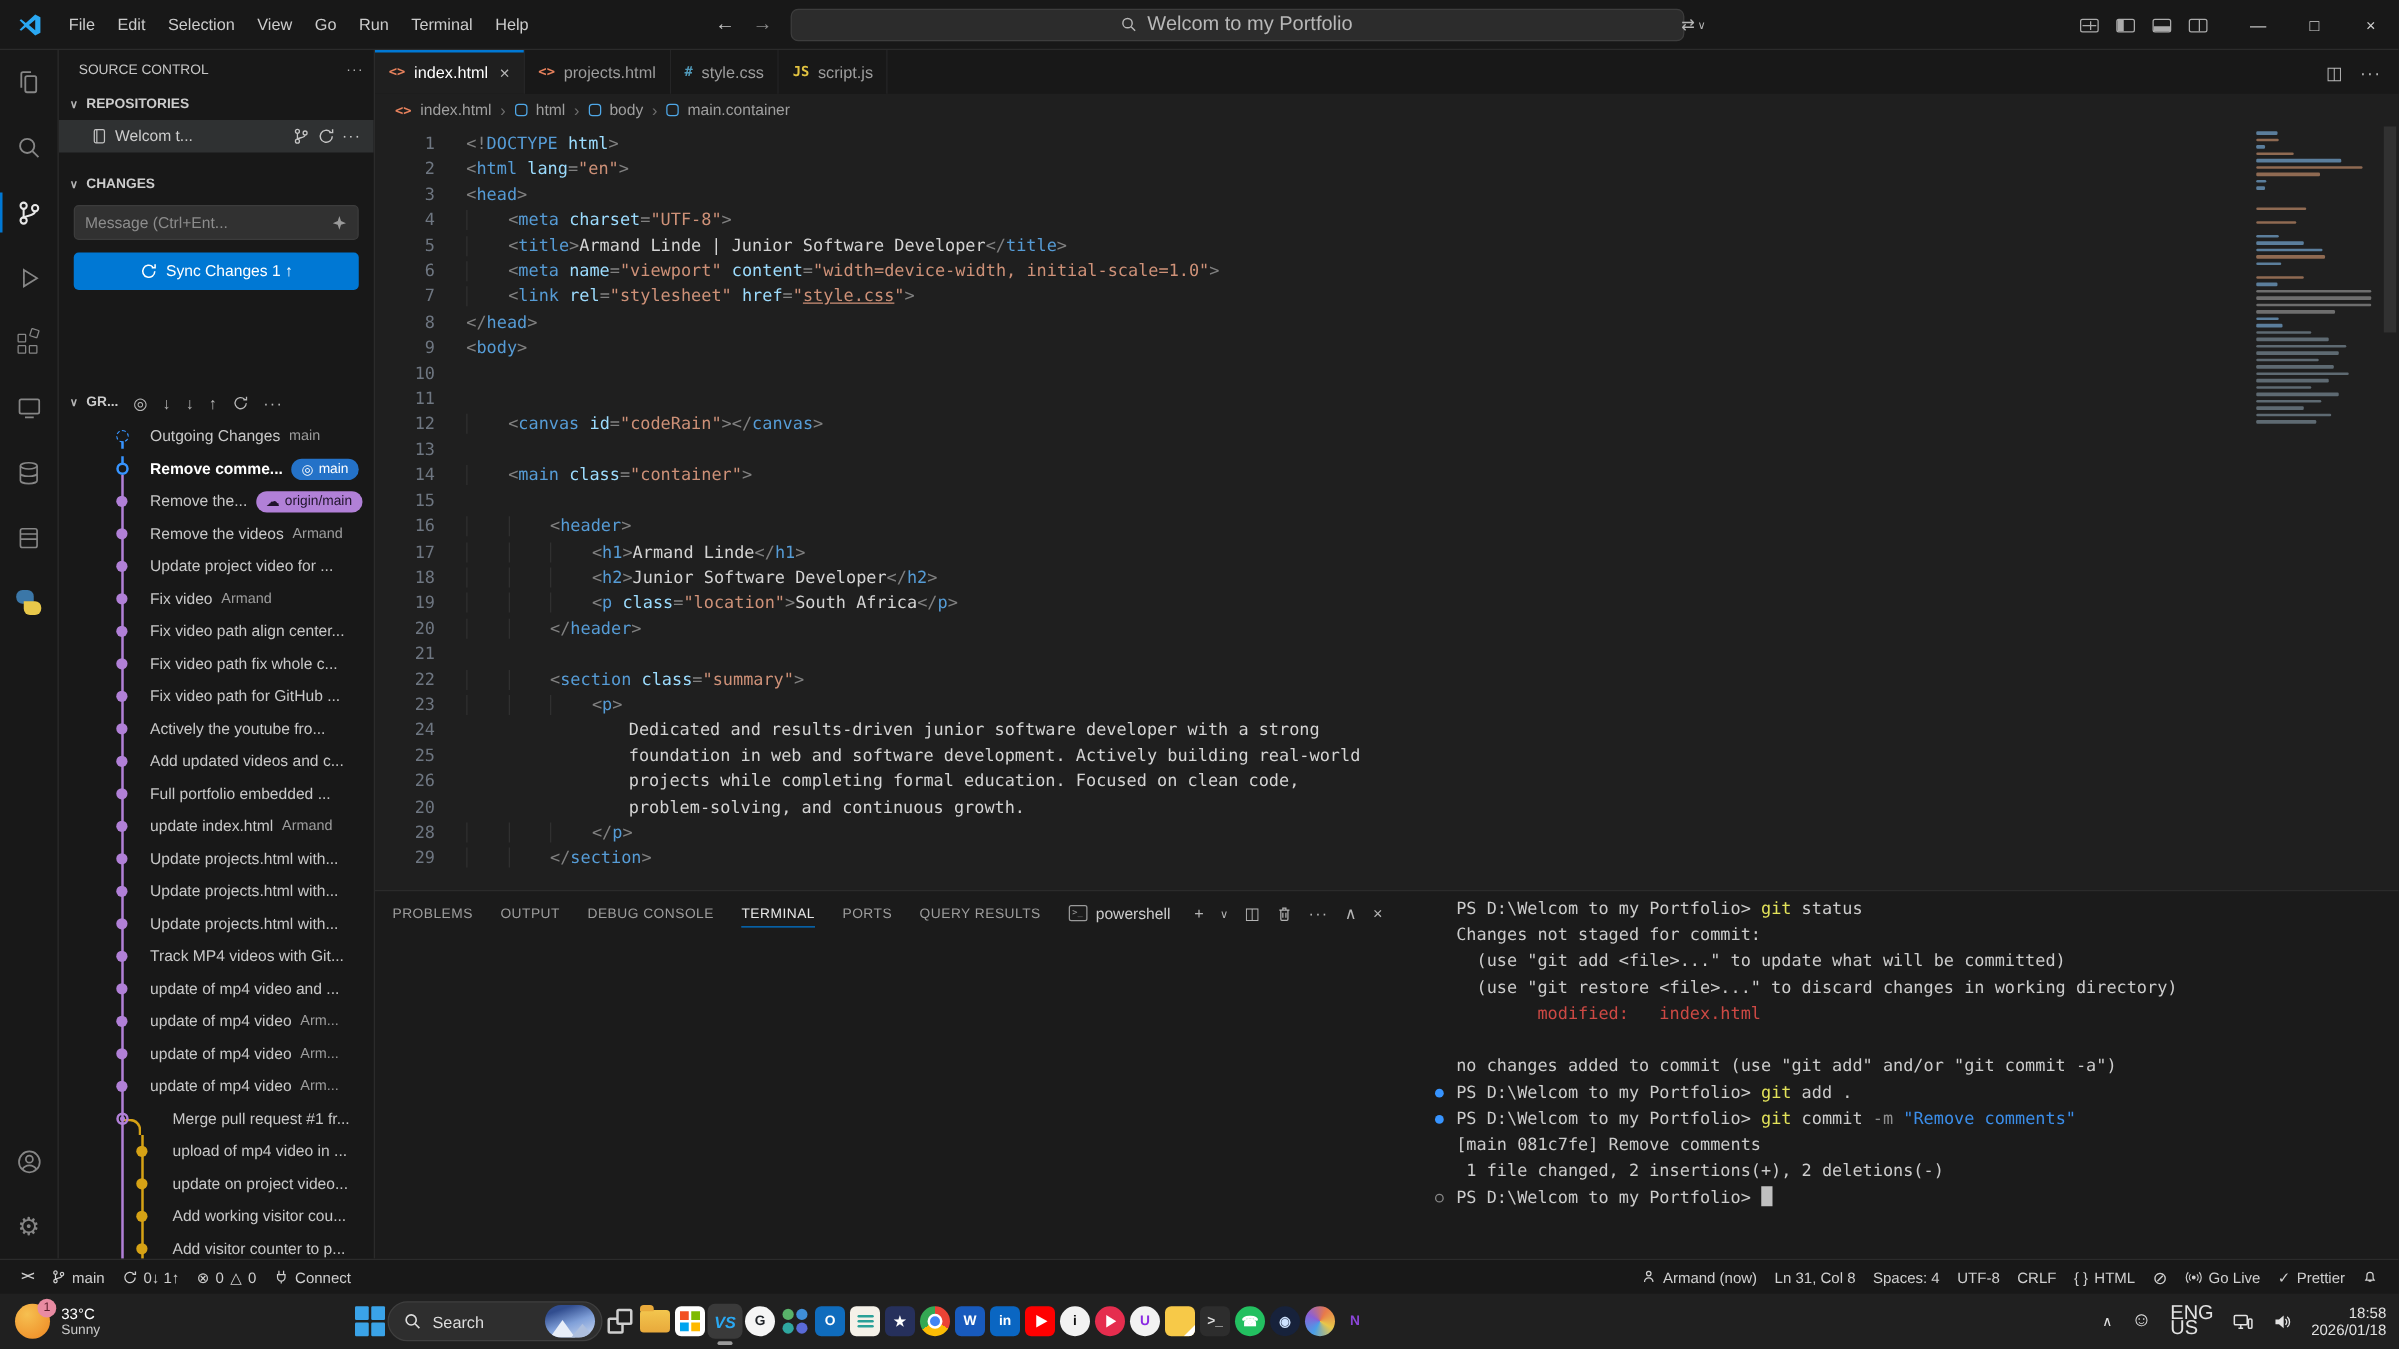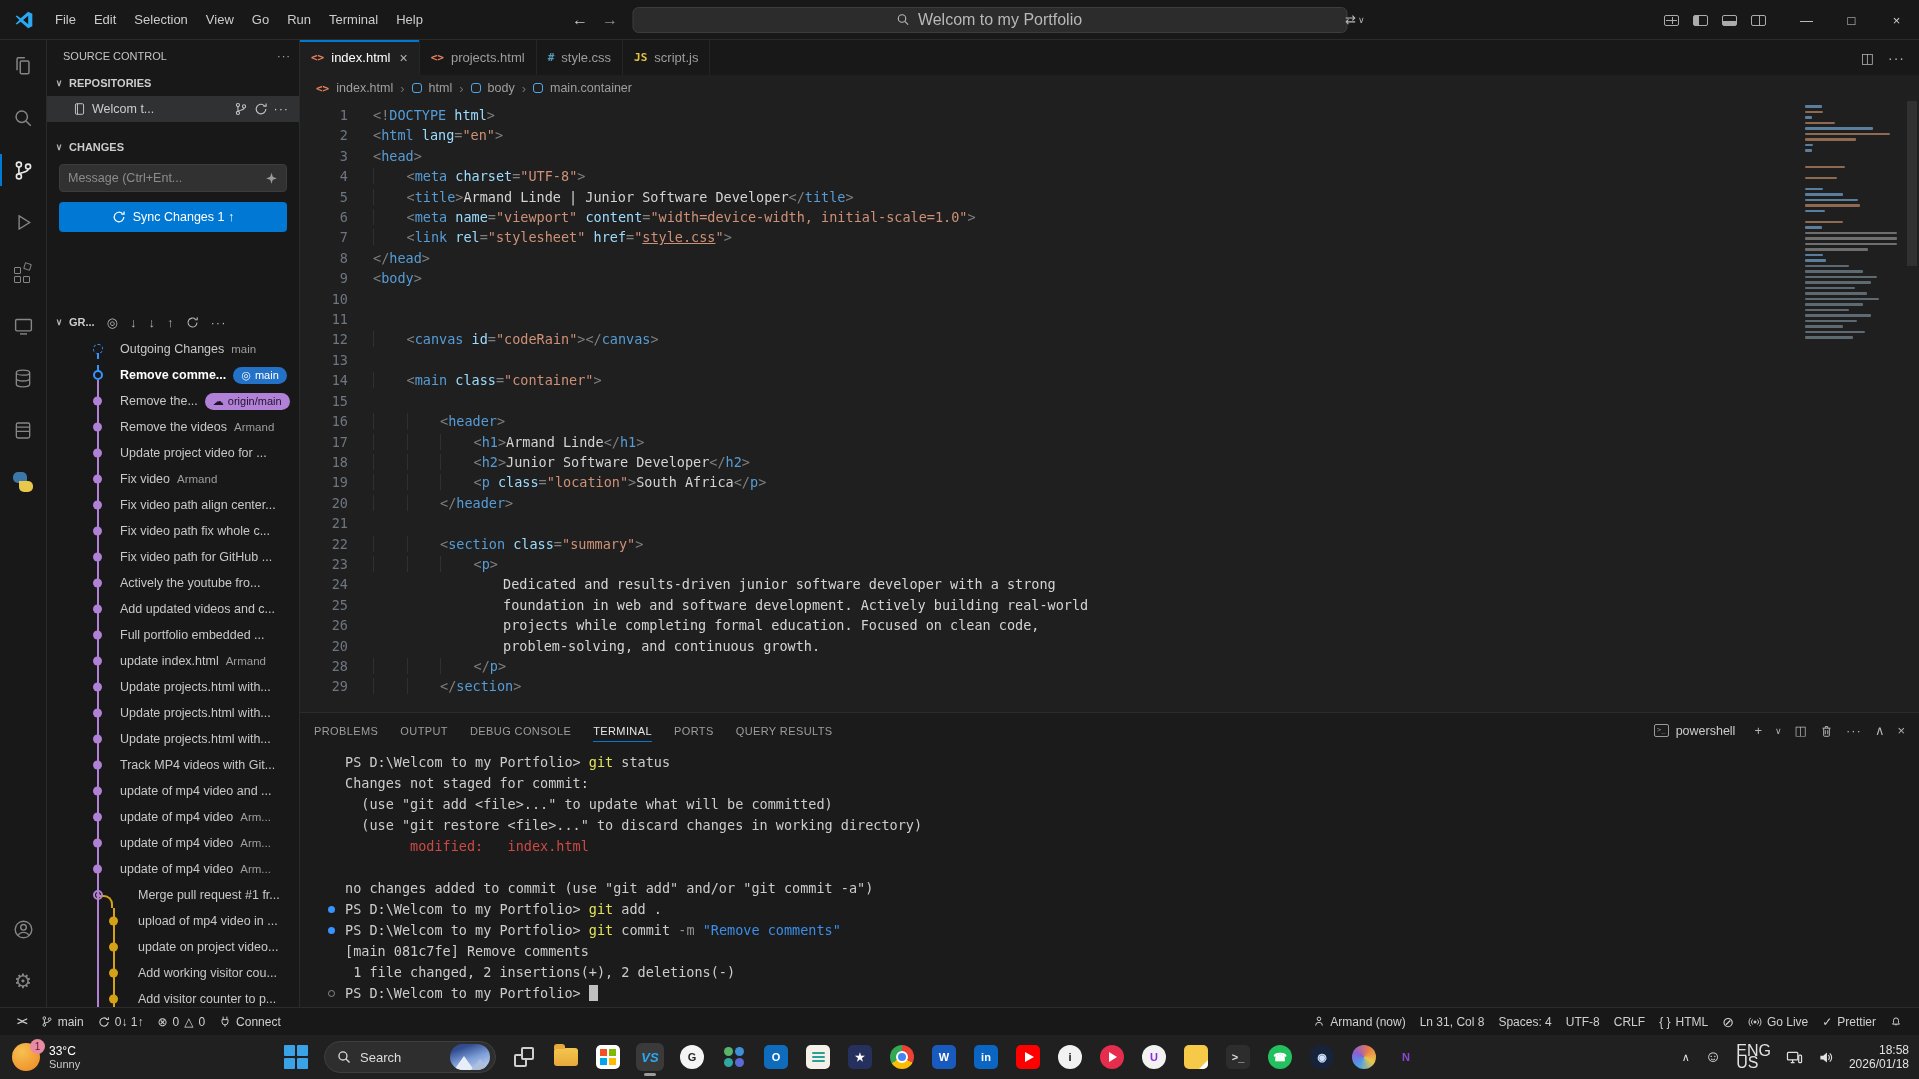--- a/index.html
+++ b/index.html
@@ -92,21 +92,21 @@
   .ln { width:48px; flex-shrink:0; text-align:right; color:#6e7681; }
   .lc { padding-left:25px; white-space:pre; color:#d4d4d4; }
   .c-p{color:#808080;} .c-tag{color:#569cd6;} .c-attr{color:#9cdcfe;} .c-str{color:#ce9178;} .c-t{color:#d4d4d4;}
   .c-link{color:#ce9178; text-decoration:underline;}
   .ind { border-left:1px solid #303030; }
   .minimap { position:absolute; top:4px; right:18px; width:96px; }
   .mm-bar { height:2.5px; margin-bottom:3px; border-radius:1px; }
   .vthumb { position:absolute; top:0; right:2px; width:10px; height:165px; background:#3f3f40; opacity:.55; }
 
   
-  .panel { height:295px; flex-shrink:0; background:#1b1b1b; border-top:1px solid #2b2b2b; display:flex; flex-direction:column; }
+  .panel { height:295px; flex-shrink:0; background:#1b1b1b; border-top:1px solid #2b2b2b; display:flex; }
   .panel-head { height:35px; display:flex; align-items:center; padding:0 14px; flex-shrink:0; }
   .ptab { font-size:11px; letter-spacing:.4px; color:#9d9d9d; margin-right:22px; height:100%; display:flex; align-items:center; position:relative; }
   .ptab.active { color:#e7e7e7; }
   .ptab.active::after { content:""; position:absolute; left:0; right:0; bottom:6px; height:1px; background:#0078d4; }
   .phead-right { margin-left:auto; display:flex; align-items:center; gap:13px; color:#b5b5b5; }
   .shell-tab { display:flex; align-items:center; gap:7px; font-size:12.5px; color:#cccccc; margin-right:6px; }
   .shell-ico { width:15px; height:13px; border:1px solid #9a9a9a; border-radius:2px; font-size:7px; line-height:11px; text-align:center; color:#9a9a9a; font-family:"DejaVu Sans Mono",monospace; }
   .pi { font-size:13px; }
   .term { flex:1; padding:4px 0 0 21px; font-family:"DejaVu Sans Mono",monospace; font-size:13.5px; line-height:21px; color:#cccccc; overflow:hidden; }
   .tl { position:relative; white-space:pre;margin-left:24px; }
@@ -122,21 +122,21 @@
   .sb-right { margin-left:auto; display:flex; align-items:center; height:100%; }
   .remote-ico { font-weight:bold; font-size:10px; letter-spacing:-1px; }
 
   
   .taskbar { position:absolute; left:0; right:0; bottom:0; height:44px; background:#202020; display:flex; align-items:center; z-index:40; }
   .weather { display:flex; align-items:center; gap:9px; padding-left:12px; }
   .sun { width:28px; height:28px; border-radius:50%; background:radial-gradient(circle at 35% 30%, #f6c051, #ee8722); position:relative; }
   .sun .badge { position:absolute; top:-4px; right:-5px; min-width:15px; height:15px; border-radius:8px; background:#e98ba2; color:#5d1f2e; font-size:10px; display:flex; align-items:center; justify-content:center; padding:0 3px; }
   .wtext .t1 { font-size:12px; color:#ffffff; }
   .wtext .t2 { font-size:11px; color:#c9c9c9; }
-  .tb-apps { position:absolute; left:282px; height:100%; display:flex; align-items:center; gap:14px; }
+  .tb-apps { position:absolute; left:282px; height:100%; display:flex; align-items:center; }
   .start-ico { width:24px; height:24px; display:grid; grid-template-columns:11px 11px; grid-template-rows:11px 11px; gap:1.5px; padding:0; }
   .start-ico i { background:#3aa3e8; border-radius:1px; }
   .tb-searchpill { width:172px; height:32px; border-radius:16px; background:#2e2e2e; border:1px solid #3f3f3f; display:flex; align-items:center; gap:9px; padding:0 5px 0 12px; color:#dddddd; font-size:13px; }
   .pill-img { margin-left:auto; width:40px; height:26px; border-radius:13px; background:linear-gradient(160deg,#314d8f 20%,#7f9fd8 55%,#cfdcf2 100%); position:relative; overflow:hidden; }
   .pill-img::before { content:""; position:absolute; bottom:0; left:4px; border-left:10px solid transparent; border-right:10px solid transparent; border-bottom:14px solid #e8eef8; }
   .pill-img::after { content:""; position:absolute; bottom:0; right:1px; border-left:9px solid transparent; border-right:9px solid transparent; border-bottom:11px solid #aebfdd; }
   .app { width:28px; height:28px; display:flex; align-items:center; justify-content:center; position:relative; border-radius:6px; }
   .app.active { background:#3a3a3a; }
   .app.active::after { content:""; position:absolute; bottom:-5px; left:50%; transform:translateX(-50%); width:12px; height:3px; border-radius:2px; background:#9b9b9b; }
   .tile { width:24px; height:24px; border-radius:5px; display:flex; align-items:center; justify-content:center; font-weight:bold; font-size:11px; }

